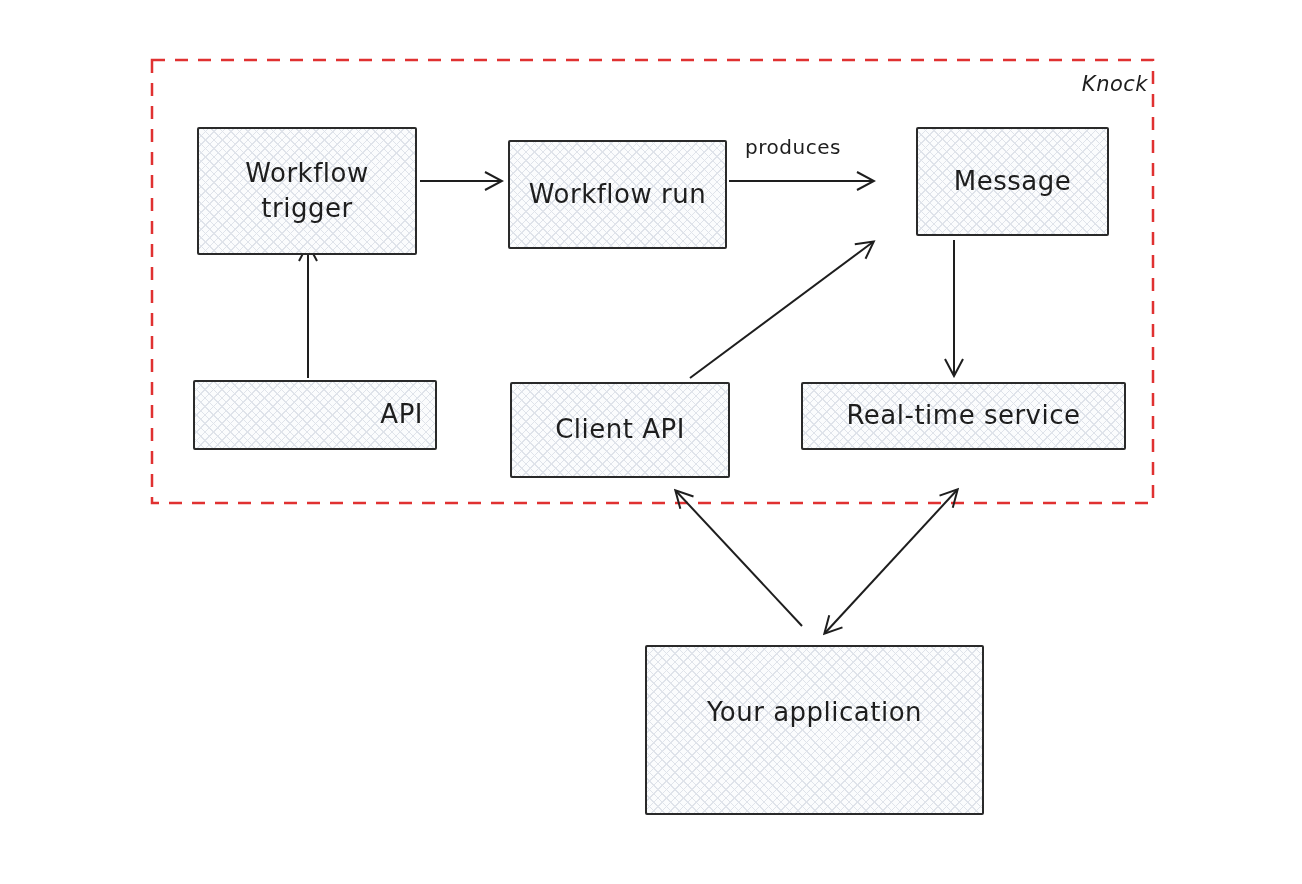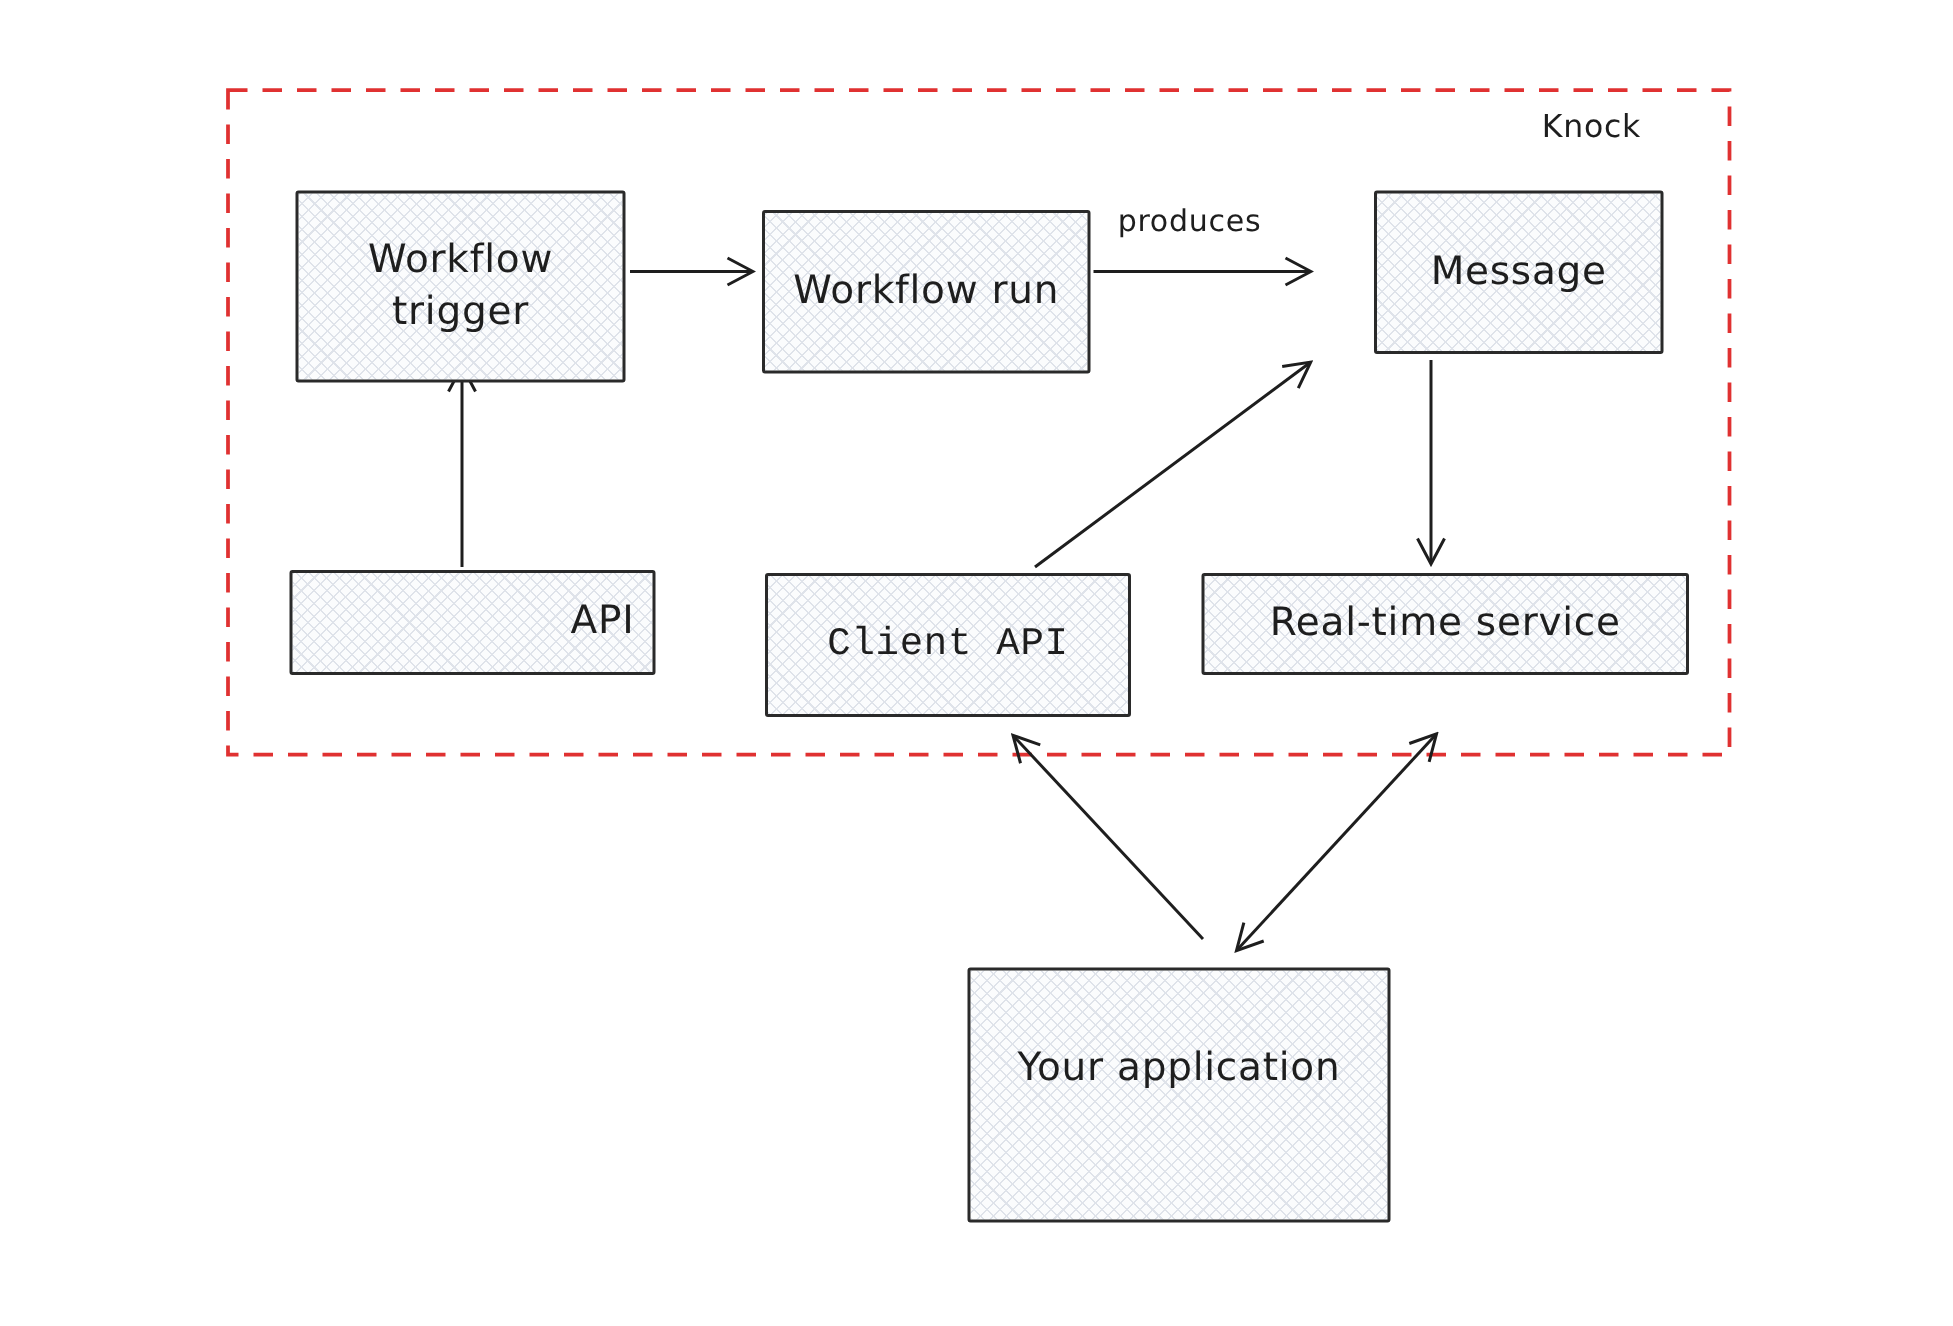--- a/index.html
+++ b/index.html
@@ -100,45 +100,45 @@
 
     <g>
       <line class="edge-line" x1="802" y1="626" x2="676" y2="491" marker-end="url(#ah)"></line>
     </g>
 
     <g>
       <line class="edge-line" x1="825" y1="633" x2="957" y2="490" marker-start="url(#ah)" marker-end="url(#ah)"></line>
     </g>
   </svg>
 
-  <div class="floating-label label-knock" style="left:1006px; top:72px; width:88px;">Knock</div>
+  <div class="floating-label label-knock" style="left:1060px; top:72px; width:88px;font-style:italic;">Knock</div>
 
   <div class="floating-label label-produces" style="left:738px; top:135px; width:110px; font-size:20px;">produces</div>
 
   <div class="node" style="left:197px; top:127px; width:220px; height:128px;">
     <span class="node-label">Workflow trigger</span>
   </div>
 
   <div class="node" style="left:508px; top:128px; width:219px; height:109px;margin-top:12px;">
     <span class="node-label">Workflow run</span>
   </div>
 
   <div class="node" style="left:881px; top:127px; width:193px; height:109px;margin-left:35px;">
     <span class="node-label">Message</span>
   </div>
 
   <div class="node" style="left:193px; top:380px; width:244px; height:70px;justify-content:flex-end;">
     <span class="node-label">API</span>
   </div>
 
-  <div class="node" style="left:510px; top:382px; width:244px; height:96px;font-family:Liberation Mono, monospace;">
+  <div class="node" style="left:510px; top:382px; width:220px; height:96px;">
     <span class="node-label">Client API</span>
   </div>
 
   <div class="node" style="left:801px; top:382px; width:325px; height:68px;">
     <span class="node-label">Real-time service</span>
   </div>
 
-  <div class="node" style="left:645px; top:645px; width:282px; height:170px;">
+  <div class="node" style="left:645px; top:645px; width:339px; height:170px;">
     <span class="node-label" style="margin-bottom:34px;">Your application</span>
   </div>
 
 </div>
 
 </body></html>

